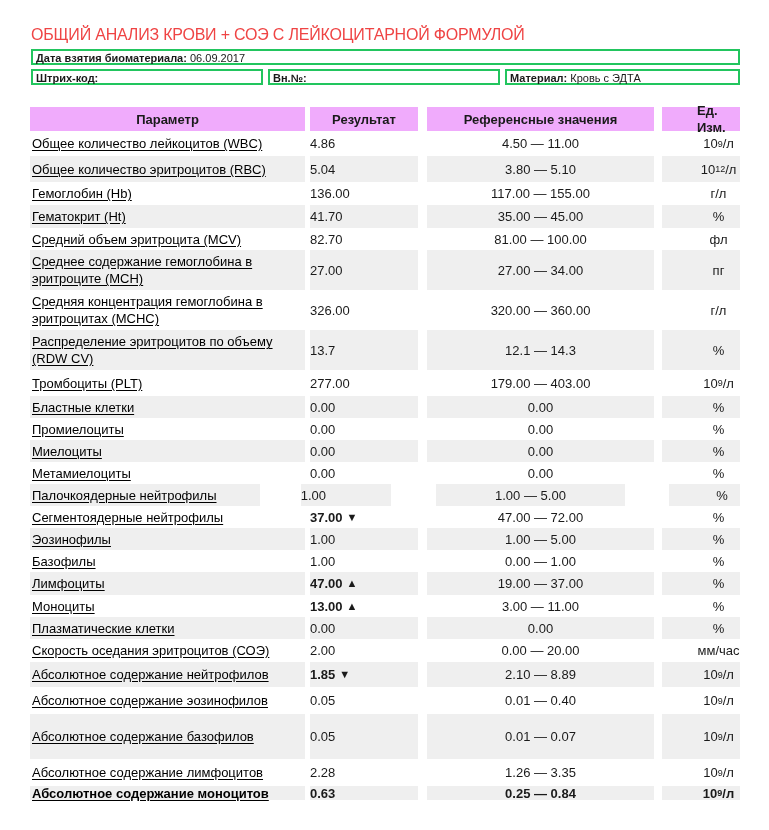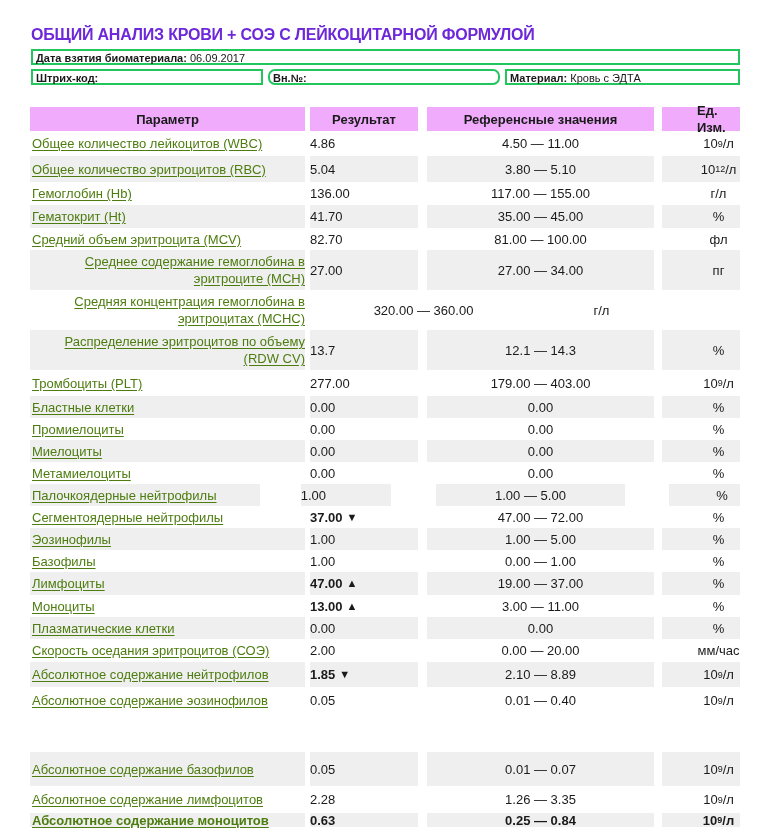--- a/index.html
+++ b/index.html
@@ -1,51 +1,51 @@
 <!DOCTYPE html>
 <html><head>
 <meta charset="utf-8">
 <style>
   html, body { margin: 0; padding: 0; background: #ffffff; }
   body { width: 769px; height: 830px; position: relative; overflow: hidden;
          font-family: "Liberation Sans", "DejaVu Sans", sans-serif; color: #1a1a1a; }
-  .title { position: absolute; left: 31px; top: 26px; font-size: 16px; font-weight: bold;
-           letter-spacing: -0.2px; color: #6d28d9; white-space: nowrap; }
+  .title { position: absolute; left: 31px; top: 26px; font-size: 16px; font-weight: normal;
+           letter-spacing: -0.2px; color: #ef4444; white-space: nowrap; }
   .infobox { position: absolute; height: 16px; border: 2px solid #22c55e; box-sizing: border-box;
              font-size: 11px; line-height: 14px; padding-left: 3px; white-space: nowrap; color: #1a1a1a; }
   .infobox b { font-weight: bold; }
   .tbl { position: absolute; left: 30px; top: 107px; width: 710px; }
   .row { display: flex; }
   .cell { box-sizing: border-box; display: flex; align-items: center; font-size: 13px; line-height: 17px; }
   .c-param { width: 275px; margin-right: 5px; padding-left: 2px; }
   .c-res { width: 108px; margin-right: 9px; justify-content: flex-start; }
   .c-ref { width: 227px; margin-right: 8px; justify-content: center; }
   .c-unit { width: 78px; justify-content: center; padding-left: 35px; }
   .row.gray .cell { background: #efefef; }
   .row.head .cell { background: #f0abfc; font-weight: bold; font-size: 13px; justify-content: center; }
   .row.head .c-param { padding-left: 0; }
-  .link { color: #4d7c0f; text-decoration: underline; text-underline-offset: 2px; cursor: pointer; text-align: right; }
+  .link { color: #000000; text-decoration: underline; text-underline-offset: 2px; cursor: pointer; }
   .bold { font-weight: bold; }
   sup { font-size: 9px; line-height: 0; vertical-align: 6px; }
   .flag { font-size: 11px; margin-left: 4px; }
 </style>
 </head>
 <body>
 
 <div class="title">ОБЩИЙ АНАЛИЗ КРОВИ + СОЭ С ЛЕЙКОЦИТАРНОЙ ФОРМУЛОЙ</div>
 
 <div class="infobox" style="left:31px; top:49px; width:709px;">
   <b>Дата взятия биоматериала:</b>
   <span>06.09.2017</span>
 </div>
 <div class="infobox" style="left:31px; top:69px; width:232px;">
   <b>Штрих-код:</b>
   <span></span>
 </div>
-<div class="infobox" style="left:268px; top:69px; width:232px;border-radius:7px;">
+<div class="infobox" style="left:268px; top:69px; width:232px;">
   <b>Вн.№:</b>
   <span></span>
 </div>
 <div class="infobox" style="left:505px; top:69px; width:235px;">
   <b>Материал:</b>
   <span>Кровь с ЭДТА</span>
 </div>
 
 <div class="tbl" id="results-table">
   <div class="row head" style="height:24px;">
@@ -128,20 +128,23 @@
         </div>
         <div class="cell c-ref">27.00 — 34.00</div>
         <div class="cell c-unit">
           <span>пг</span>
         </div>
       </div>
       <div class="row" style="height: 40px;">
         <div class="cell c-param">
           <span class="link">Средняя концентрация гемоглобина в эритроцитах (MCHC)</span>
         </div>
+        <div class="cell c-res">
+          <span>326.00</span>
+        </div>
         <div class="cell c-ref">320.00 — 360.00</div>
         <div class="cell c-unit">
           <span>г/л</span>
         </div>
       </div>
       <div class="row gray" style="height: 40px;">
         <div class="cell c-param">
           <span class="link">Распределение эритроцитов по объему (RDW CV)</span>
         </div>
         <div class="cell c-res">
@@ -335,21 +338,21 @@
         <div class="cell c-res">
           <span>0.05</span>
         </div>
         <div class="cell c-ref">0.01 — 0.40</div>
         <div class="cell c-unit">
           <span>10</span>
           <sup>9</sup>
           <span>/л</span>
         </div>
       </div>
-      <div class="row gray" style="height: 34px; margin-top: 38px;">
+      <div class="row gray" style="height: 45px;">
         <div class="cell c-param">
           <span class="link">Абсолютное содержание базофилов</span>
         </div>
         <div class="cell c-res">
           <span>0.05</span>
         </div>
         <div class="cell c-ref">0.01 — 0.07</div>
         <div class="cell c-unit">
           <span>10</span>
           <sup>9</sup>

